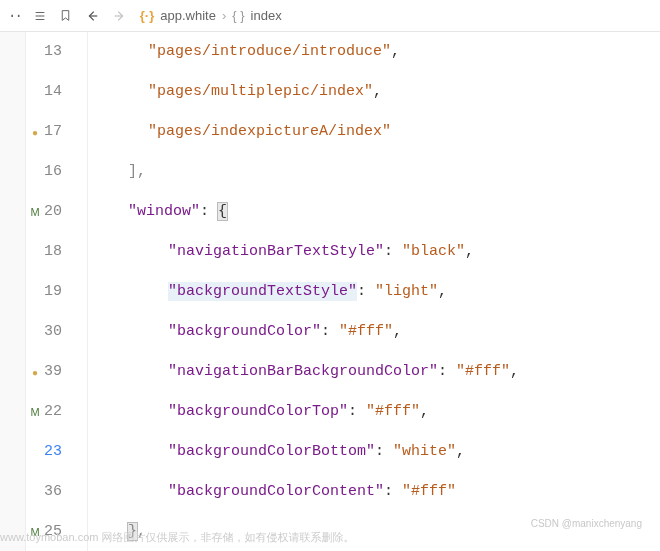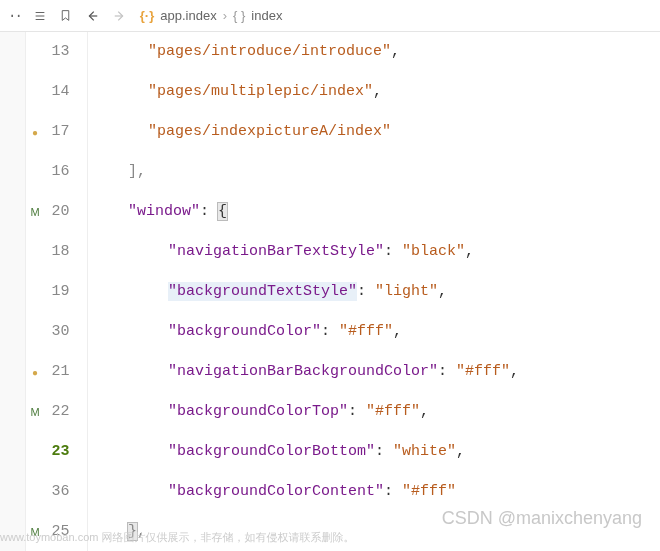--- a/index.html
+++ b/index.html
@@ -61,33 +61,33 @@
   display: flex;
   align-items: center;
   justify-content: center;
   font-size: 11px;
   font-family: sans-serif;
 }
 .mark.dot { color: #d4a84b; font-size: 10px; }
 .mark.m { color: #4a7a3a; }
 .line-numbers {
   width: 44px;
-  text-align: center;
+  text-align: left;
   padding-right: 10px;
   color: #888;
   background: #fff;
   border-right: 1px solid #eee;
   user-select: none;
 }
 .line-numbers .ln {
   height: 40px;
   line-height: 40px;
   position: relative;
 }
-.ln.current { color: #4d7c0f; font-weight: 700; }
+.ln.current { color: #3b82f6; font-weight: 400; }
 .code {
   flex: 1;
   padding-left: 20px;
   position: relative;
 }
 .code .cl {
   height: 40px;
   line-height: 40px;
   white-space: pre;
 }
@@ -111,21 +111,21 @@
   bottom: 6px;
   left: 0;
   font-size: 11px;
   color: #ccc;
   font-family: sans-serif;
 }
 .watermark2 {
   position: absolute;
   bottom: 22px;
   right: 18px;
-  font-size: 18px;
+  font-size: 10px;
   color: #c8c8c8;
   font-family: sans-serif;
 }
 </style>
 </head>
 <body>
 
 <div class="toolbar">
   <span class="dots-icon">··</span>
   <span class="list-icon">
@@ -147,21 +147,21 @@
     </svg>
   </span>
   <span class="arrow disabled">
     <svg width="16" height="14" viewBox="0 0 16 16" fill="none" stroke="#555" stroke-width="1.4">
       <path d="M6 3 L11 8 L6 13"></path>
         <line x1="2" y1="8" x2="11" y2="8"></line>
     </svg>
   </span>
   <span class="breadcrumb">
     <span class="file-icon">{·}</span>
-    <span>app.index</span>
+    <span>app.white</span>
     <span class="crumb-sep">›</span>
     <span class="brace-icon">{ }</span>
     <span>index</span>
   </span>
 </div>
 
 <div class="left-strip"></div>
 
 <div class="editor">
   <div class="gutter-marks">
@@ -181,21 +181,21 @@
   </div>
   <div class="line-numbers">
     <div class="ln">13</div>
     <div class="ln">14</div>
     <div class="ln">17</div>
     <div class="ln">16</div>
     <div class="ln">20</div>
     <div class="ln">18</div>
     <div class="ln">19</div>
     <div class="ln">30</div>
-    <div class="ln">21</div>
+    <div class="ln">39</div>
     <div class="ln">22</div>
     <div class="ln current">23</div>
     <div class="ln">36</div>
     <div class="ln">25</div>
   </div>
   <div class="code">
     <div class="cl ind1"><span class="s-str">"pages/introduce/introduce"</span><span class="s-pun">,</span></div>
     <div class="cl ind1"><span class="s-str">"pages/multiplepic/index"</span><span class="s-pun">,</span></div>
     <div class="cl ind1"><span class="s-str">"pages/indexpictureA/index"</span></div>
     <div class="cl ind0b"><span class="s-pun-dim">],</span></div>

